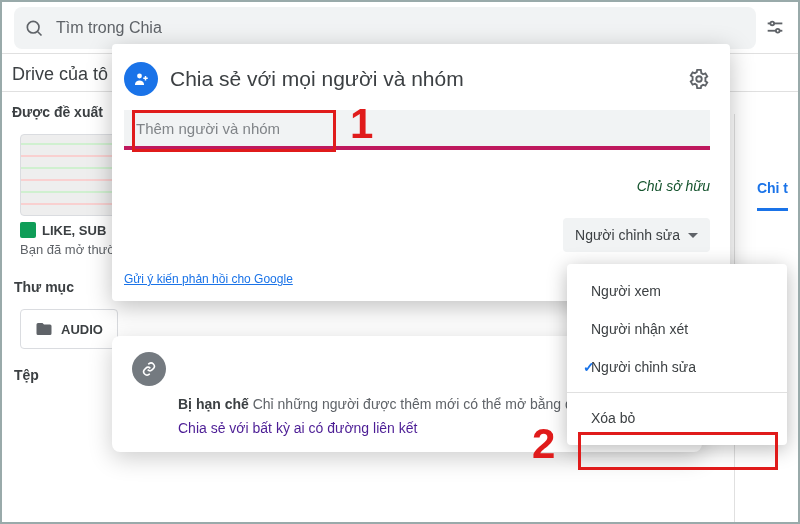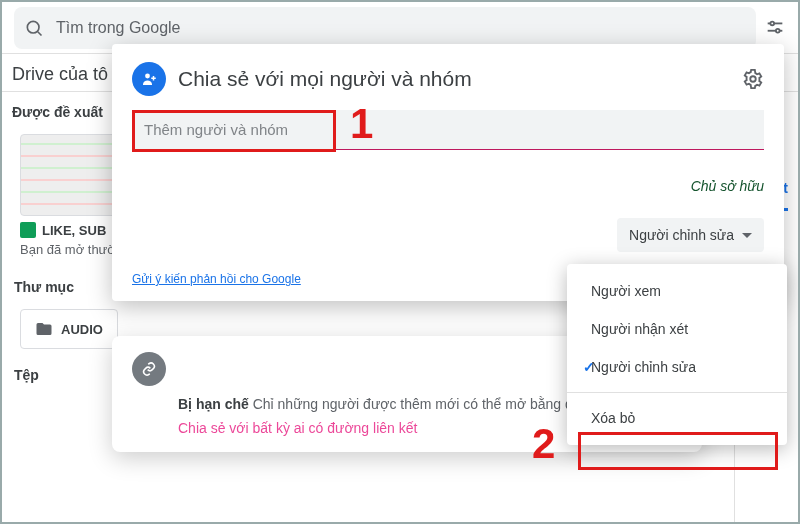--- a/index.html
+++ b/index.html
@@ -16,43 +16,43 @@
     repeating-linear-gradient(0deg,#eee,#eee 10px,#f9d0d0 10px,#f9d0d0 12px,#eee 12px,#eee 22px,#d0f0d0 22px,#d0f0d0 24px); }
   .filecap { display:flex; align-items:center; gap:6px; margin: 6px 0 0 18px; font-size: 13px; font-weight:600;}
   .sheets-ic { width:16px;height:16px;background:#0f9d58;border-radius:2px; display:inline-block;}
   .bg-sub { margin: 4px 0 0 18px; font-size: 13px; color:#5f6368;}
   .section-label { margin: 22px 0 0 12px; font-size: 14px; font-weight:600; color:#3c4043;}
   .folder-chip { margin: 14px 9px 0 18px; display:inline-flex; align-items:center; gap:8px; border:1px solid #dadce0; border-radius:4px; padding:10px 14px; font-size:13px; font-weight:600;}
   .right-edge { position:absolute; right:0; top:112px; width:64px; border-left:1px solid #e0e0e0; height:420px;}
   .right-tab { position:absolute; right:10px; top:178px; color:#1a73e8; font-size:14px; font-weight:600; border-bottom:3px solid #1a73e8; padding-bottom:12px;}
 
   
-  .dialog { position:absolute; left:110px; top:42px; width:672px; background:#fff; border-radius:4px; box-shadow:0 6px 24px rgba(0,0,0,.25); padding: 18px 20px 14px 20px; }
+  .dialog { position:absolute; left:110px; top:42px; width:618px; background:#fff; border-radius:4px; box-shadow:0 6px 24px rgba(0,0,0,.25); padding: 18px 20px 14px 12px; }
   .dialog-head { display:flex; align-items:center; }
   .round-ic { width:34px;height:34px;border-radius:50%;background:#1a73e8;color:#fff;display:inline-flex;align-items:center;justify-content:center;margin-right:12px; flex-shrink:0;}
   .dlg-title { font-size:21px; color:#3c4043; flex:1;}
   .gear { color:#5f6368; display:inline-flex; }
 
-  .addfield { margin-top:14px; height:40px; background:#f1f3f4; display:flex; align-items:center; padding:0 12px; color:#808488; font-size:15px; border-bottom:1px solid #be185d;}
+  .addfield { margin-top:14px; height:40px; background:#f1f3f4; display:flex; align-items:center; padding:0 12px; color:#808488; font-size:15px; border-bottom:4px solid #be185d;}
   .red-box1 { position:absolute; left:130px; top:108px; width:204px; height:42px; border:3px solid #e01b1b; pointer-events:none;}
   .anno1 { position:absolute; left:348px; top:98px; color:#e01b1b; font-size:42px; font-weight:900; font-family: Arial Black, Arial; }
 
   .owner-txt { text-align:right; color:#14532d; font-style:italic; font-size:14px; margin-top:28px; }
 
   .role-btn { margin-top:24px; margin-left:auto; display:flex; align-items:center; gap:8px; background:#f1f3f4; border-radius:4px; padding:9px 12px; width:fit-content; font-size:14px; color:#3c4043;}
   .caret { width:0;height:0;border-left:5px solid transparent;border-right:5px solid transparent;border-top:5px solid #5f6368;}
 
   .feedback { margin-top:20px; font-size:12px; color:#1a73e8; text-decoration:underline; display:inline-block;}
 
   .dialog2 { position:absolute; left:110px; top:334px; width:590px; background:#fff; border-radius:8px; box-shadow:0 6px 24px rgba(0,0,0,.2); padding:16px 20px 16px 20px;}
   .round-ic2 { background:#747a80; }
   .restrict { margin:10px 0 0 46px; font-size:14px; color:#3c4043;}
   .restrict b { font-weight:700; color:#3c4043;}
   .restrict span.g { color:#5f6368;}
-  .link2 { margin:8px 0 0 46px; font-size:14px; color:#ec4899;}
+  .link2 { margin:8px 0 0 46px; font-size:14px; color:#4c1d95;}
 
   
   .menu { position:absolute; left:565px; top:262px; width:220px; background:#fff; border-radius:4px; box-shadow:0 4px 20px rgba(0,0,0,.28); padding:8px 0;}
   .mi { padding:11px 18px 11px 24px; font-size:14px; color:#3c4043; position:relative; cursor:pointer;}
   .mi.check::before { content:"✓"; position:absolute; left:16px; color:#1a73e8; font-weight:700;}
   .msep { height:1px; background:#e0e0e0; margin:6px 0;}
   .red-box2 { position:absolute; left:576px; top:430px; width:200px; height:38px; border:3px solid #e01b1b; pointer-events:none;}
   .anno2 { position:absolute; left:530px; top:418px; color:#e01b1b; font-size:42px; font-weight:900; font-family: Arial Black, Arial;}
 
   svg { display:block; }
@@ -64,21 +64,21 @@
 
 
 <div class="topbar">
   <div class="search-wrap">
     <span class="qicon">
       <svg width="20" height="20" viewBox="0 0 24 24" fill="none" stroke="#5f6368" stroke-width="2">
           <circle cx="11" cy="11" r="7"></circle>
           <line x1="21" y1="21" x2="16.5" y2="16.5"></line>
         </svg>
     </span>
-    <span>Tìm trong Google</span>
+    <span>Tìm trong Chia</span>
   </div>
   <span class="sliders">
     <svg width="22" height="22" viewBox="0 0 24 24" fill="none" stroke="#5f6368" stroke-width="2">
         <line x1="4" y1="7" x2="20" y2="7"></line>
         <circle cx="9" cy="7" r="2" fill="#fff"></circle>
         <line x1="4" y1="15" x2="20" y2="15"></line>
         <circle cx="15" cy="15" r="2" fill="#fff"></circle>
       </svg>
   </span>
 </div>

